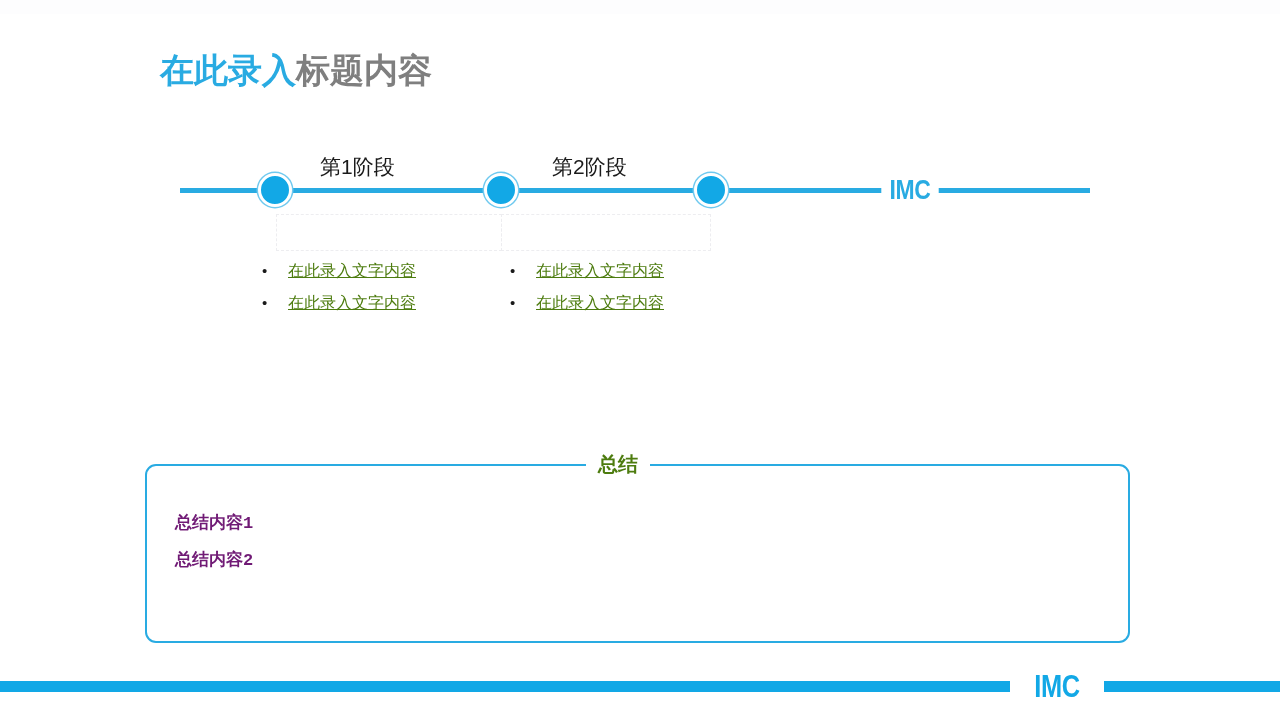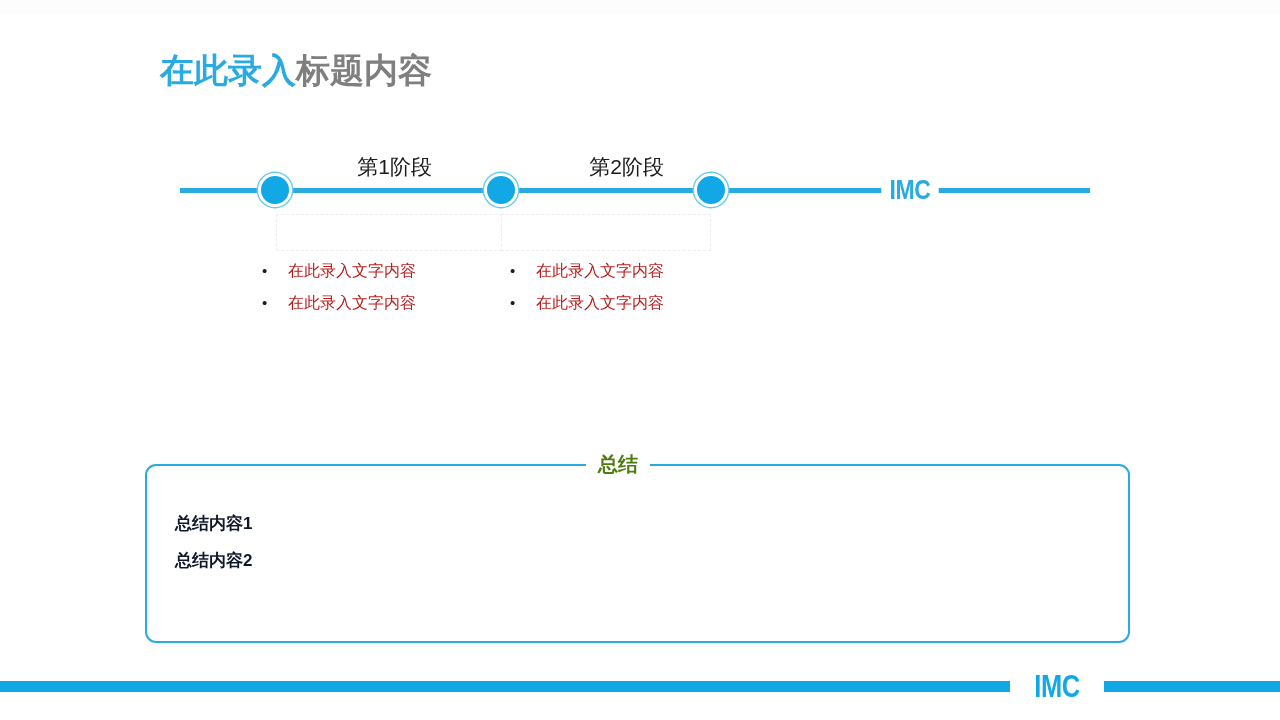--- a/index.html
+++ b/index.html
@@ -67,21 +67,21 @@
   .tl-node.n1 { left: 258px; }
   .tl-node.n2 { left: 484px; }
   .tl-node.n3 { left: 694px; }
 
   .stage-label {
     position: absolute;
     top: 153px;
     font-size: 21px;
     color: #1a1a1a;
     white-space: nowrap;
-    text-align: right;
+    text-align: left;
     font-family: "Liberation Sans", "DejaVu Sans", sans-serif;
   }
   .stage-label.s1 { left: 320px; width: 112px; }
   .stage-label.s2 { left: 552px; width: 112px; }
 
   
   .ph-box {
     position: absolute;
     top: 214px;
     height: 37px;
@@ -126,22 +126,23 @@
   }
   .bullet-dot {
     width: 26px;
     color: #1a1a1a;
     font-size: 15px;
     line-height: 32px;
     flex: 0 0 26px;
   }
   .bullet-text {
     font-size: 16px;
-    color: #b91c1c;
+    color: #4d7c0f;
     line-height: 32px;
+    text-decoration: underline;
   }
 
   
   .summary-box {
     position: absolute;
     left: 145px;
     top: 464px;
     width: 985px;
     height: 179px;
     border: 2px solid #29ABE2;
@@ -162,23 +163,24 @@
     white-space: nowrap;
   }
   .summary-body {
     position: absolute;
     left: 175px;
     top: 505px;
   }
   .summary-line {
     font-size: 17px;
     font-weight: bold;
-    color: #0f172a;
+    color: #701a75;
     line-height: 37px;
     white-space: nowrap;
+    font-family: Liberation Mono, monospace;
   }
 
   
   .footer-bar-left {
     position: absolute;
     left: 0;
     top: 681px;
     width: 1010px;
     height: 11px;
     background: #12A8E6;

